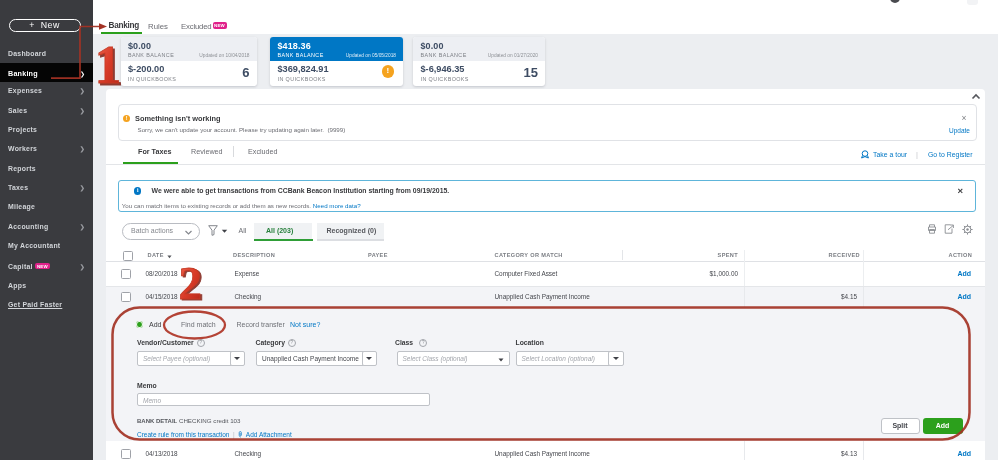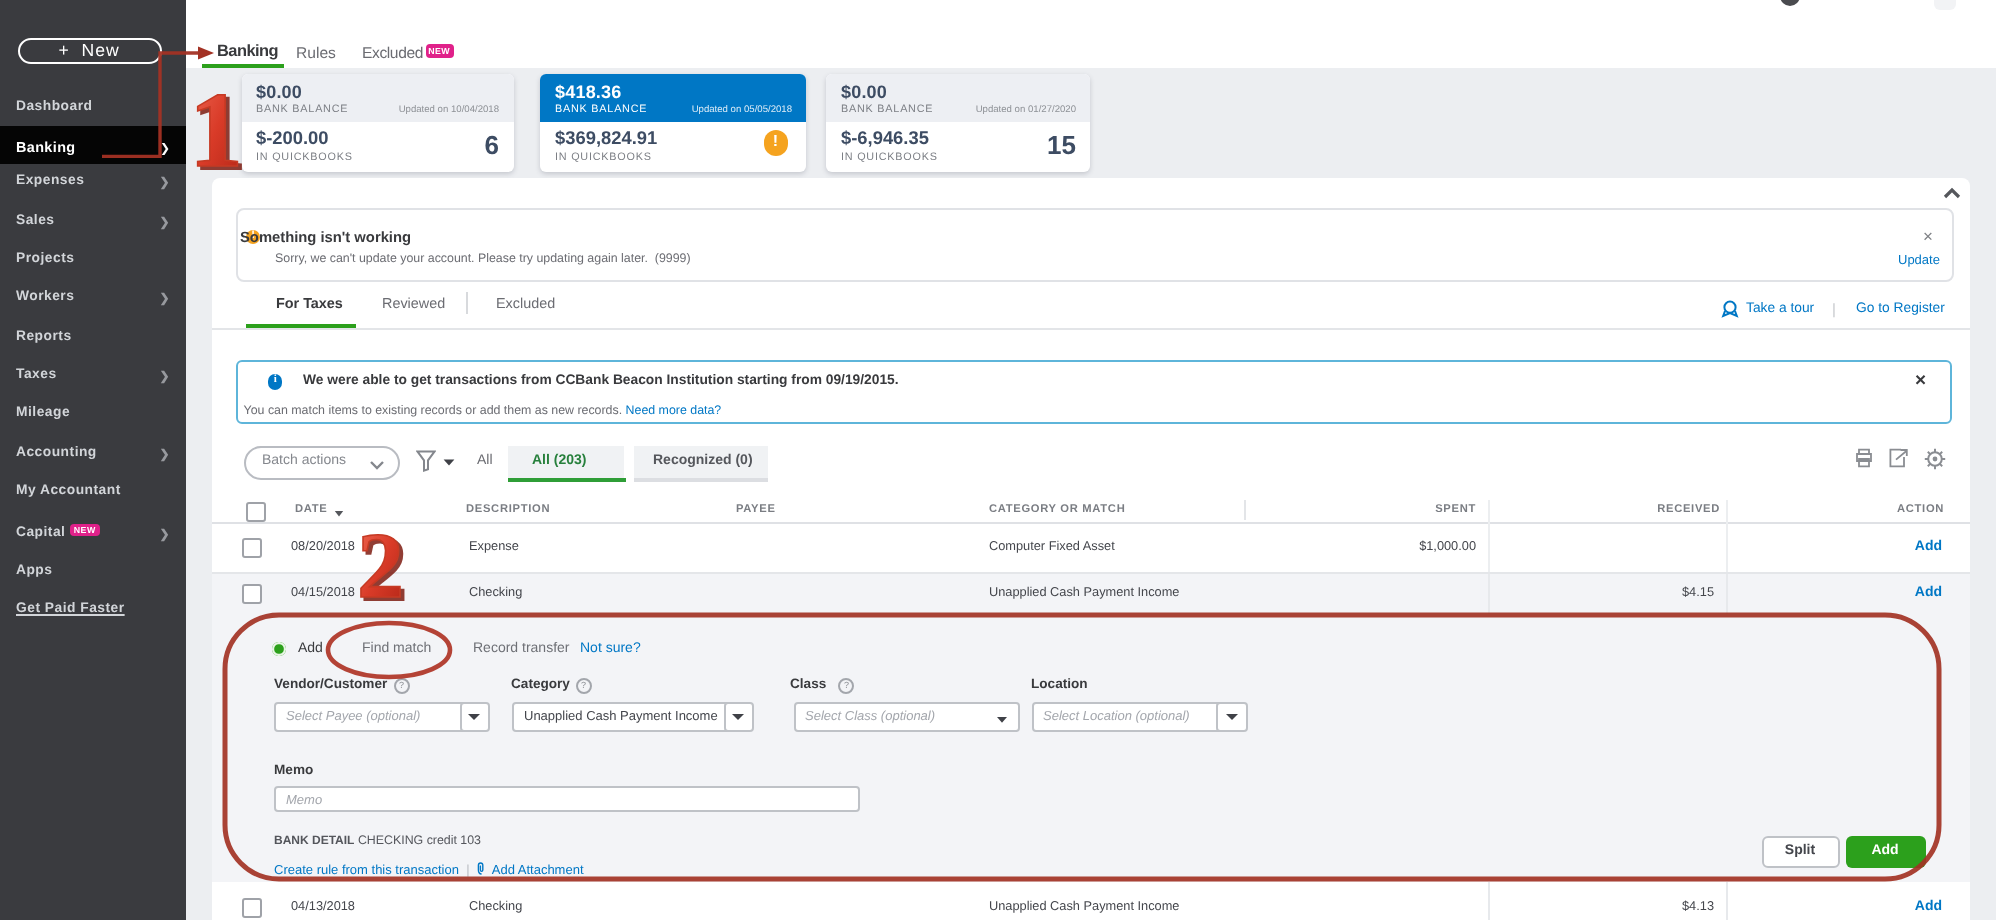--- a/index.html
+++ b/index.html
@@ -111,21 +111,21 @@
 </div>
 
 <div id="panel" class="abs"></div>
 
 <svg class="abs" style="left:970.5px;top:92.5px;" width="10" height="7" viewBox="0 0 10 7">
     <path d="M1.5 5.5 L5 2 L8.5 5.5" fill="none" stroke="#55575c" stroke-width="1.6"></path>
   </svg>
 
 <div class="abs" style="left:117.5px;top:104px;width:857px;height:35px;border:1px solid #e0e2e6;border-radius:4px;background:#fff;"></div>
 <div class="abs" style="left:122.8px;top:114.5px;width:7.6px;height:7.6px;border-radius:50%;background:#f5a31f;color:#fff;font-size:5.5px;font-weight:bold;text-align:center;line-height:7.6px;">!</div>
-<div class="abs dark b" style="left:120px;top:114px;font-size:7.4px;">Something isn't working</div>
+<div class="abs dark b" style="left:135px;top:114px;font-size:7.4px;">Something isn't working</div>
 <div class="abs gray" style="left:137.5px;top:126.3px;font-size:6.2px;">Sorry, we can't update your account. Please try updating again later.&nbsp; (9999)</div>
 <div class="abs" style="left:961.5px;top:112.5px;font-size:8.5px;color:#7e8085;">×</div>
 <div class="abs blue" style="left:949px;top:126.5px;font-size:6.5px;">Update</div>
 
 <div class="abs dark b" style="left:138px;top:147.3px;font-size:7.2px;">For Taxes</div>
 <div class="abs gray" style="left:191px;top:147.3px;font-size:7.2px;">Reviewed</div>
 <div class="abs" style="left:233px;top:146px;width:1px;height:11px;background:#d8dadd;"></div>
 <div class="abs gray" style="left:248px;top:147.3px;font-size:7.2px;">Excluded</div>
 <div class="abs" style="left:122.5px;top:162px;width:55px;height:3px;background:#2ca01c;"></div>
 <div class="abs" style="left:106px;top:164.4px;width:879px;height:1px;background:#e3e5e8;"></div>

